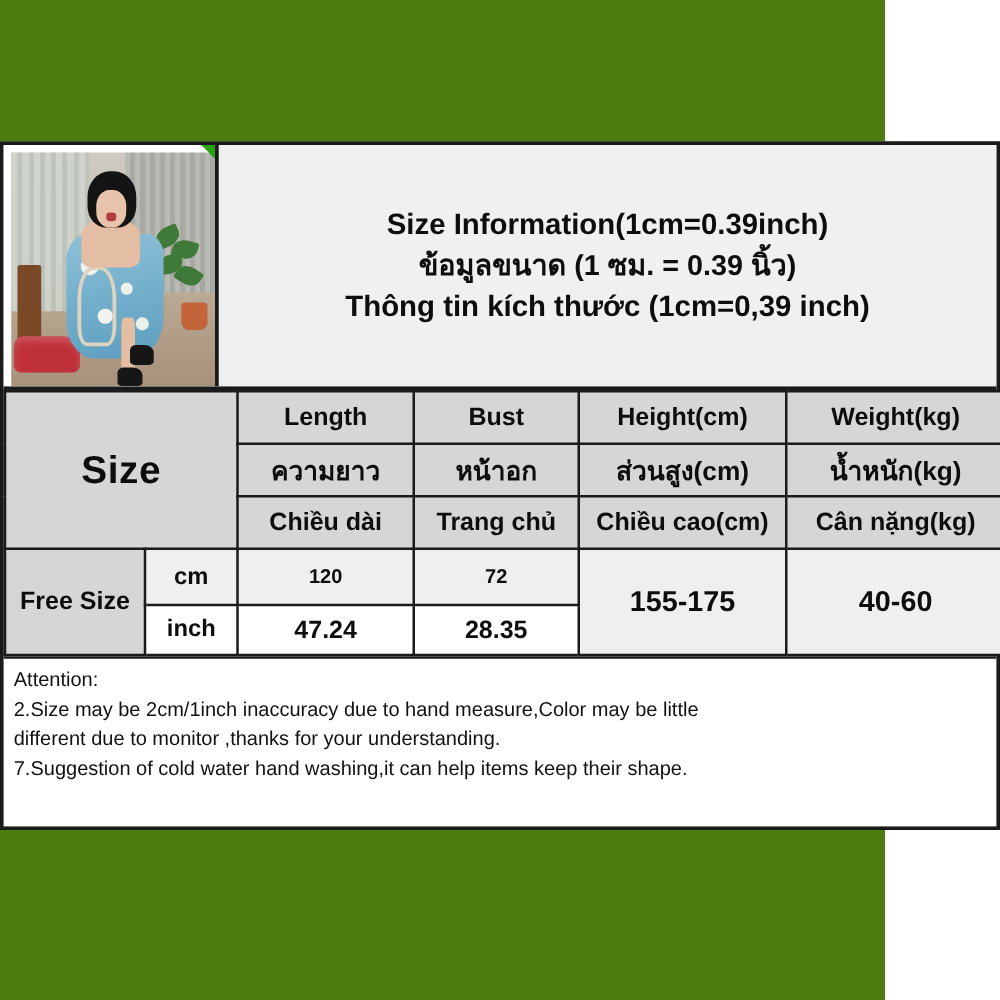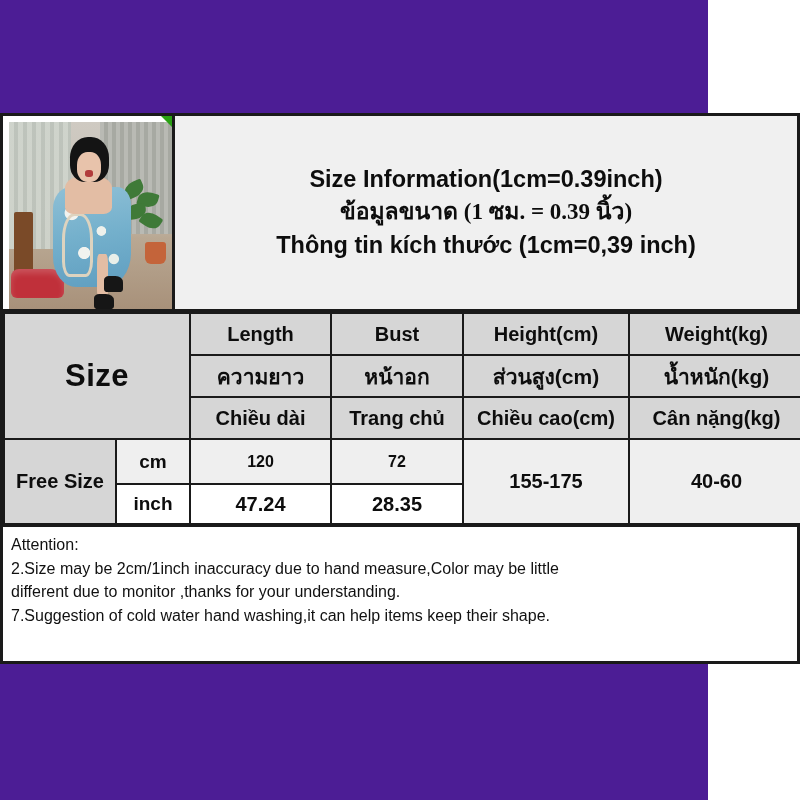--- a/index.html
+++ b/index.html
@@ -11,21 +11,21 @@
     width: 800px;
     height: 800px;
     font-family: "Liberation Sans", sans-serif;
     overflow: hidden;
   }
 
   .canvas {
     position: relative;
     width: 708px;
     height: 800px;
-    background: #4c1d95;
+    background: #4d7c0f;
   }
 
   
   .size-block {
     position: absolute;
     left: 0px;
     top: 113px;
     width: 800px;
     box-sizing: border-box;
     border: 3px solid #1a1a1a;
@@ -164,21 +164,21 @@
     padding: 0 10px;
   }
   .title-line {
     font-weight: bold;
     color: #0d0d0d;
     line-height: 1.42;
     text-align: center;
     white-space: nowrap;
   }
   .title-en { font-size: 23.5px; }
-  .title-th { font-size: 23px; font-family: Liberation Serif, serif; }
+  .title-th { font-size: 23px; }
   .title-vi { font-size: 23.5px; }
 
   
   table.size-table {
     width: 100%;
     border-collapse: collapse;
     table-layout: fixed;
   }
   table.size-table td {
     border: 2px solid #1a1a1a;
@@ -192,21 +192,21 @@
   .c-unit   { width: 74px; }
   .c-length { width: 141px; }
   .c-bust   { width: 132px; }
   .c-height { width: 166px; }
   .c-weight { width: 175px; }
 
   .hdr { background: #d6d6d6; height: 40px; font-size: 20px; }
   .hdr-th { font-size: 21px; }
   .cell-gray  { background: #efefef; height: 43px; font-size: 16px; }
   .cell-white { background: #ffffff; height: 38px; font-size: 20px; }
-  .cell-span  { background: #efefef; font-size: 20px; }
+  .cell-span  { background: #efefef; font-size: 23px; }
   .size-head {
     background: #d6d6d6;
     font-size: 31px;
     letter-spacing: .5px;
   }
   .freesize {
     background: #d6d6d6;
     font-size: 20px;
   }
   .unit-cm   { background: #efefef; font-size: 19px; }

